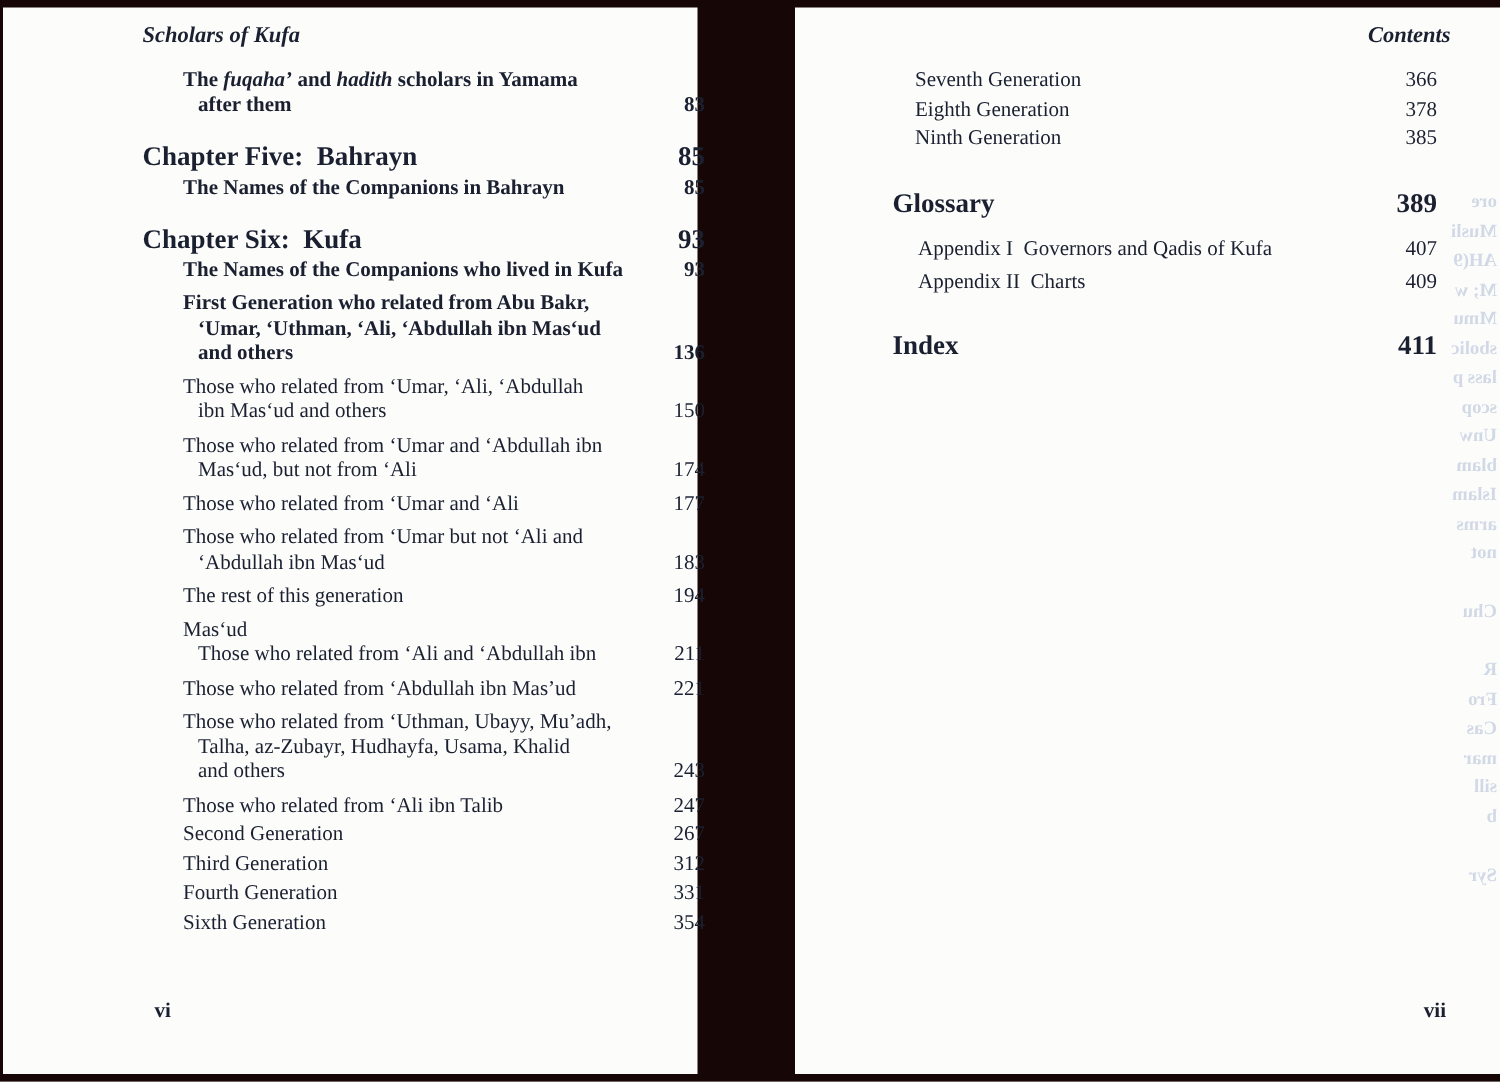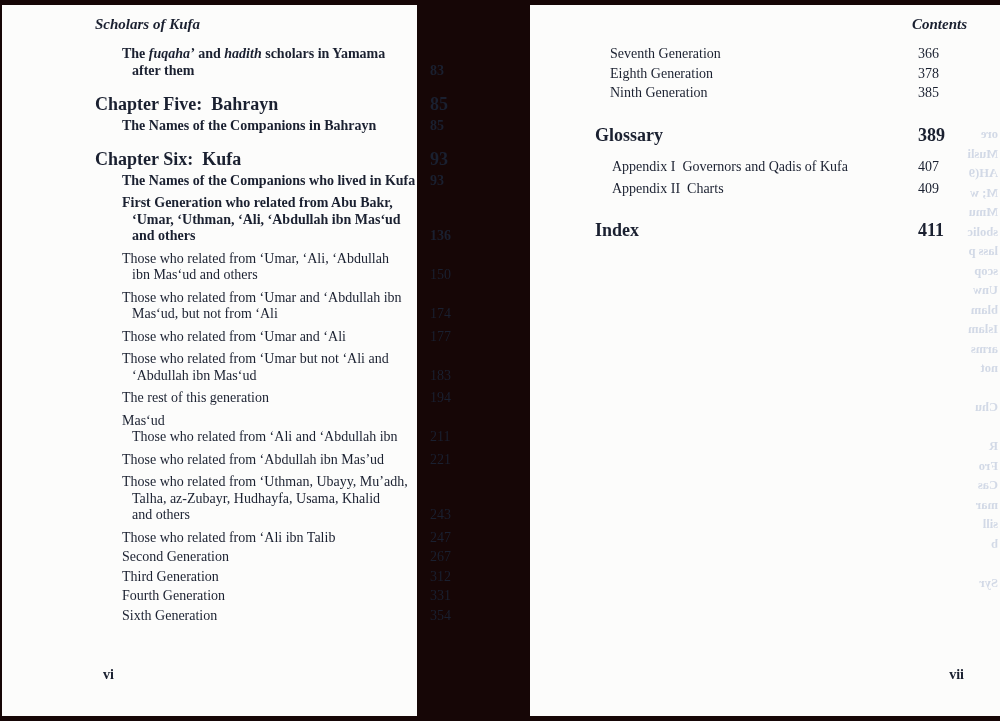--- a/index.html
+++ b/index.html
@@ -5,40 +5,40 @@
   :root{
     --ink:#1a2030;
     --paper:#fcfcfb;
     --border:#160606;
     --ghost:#a9b7d2;
   }
   *{box-sizing:border-box;margin:0;padding:0;}
   body{width:1000px;height:721px;overflow:hidden;font-family:"Liberation Serif","DejaVu Serif",serif;}
   .scan{position:relative;width:1000px;height:721px;background:var(--border);}
   .page{position:absolute;top:5px;height:711px;background:var(--paper);color:var(--ink);}
-  .page-left{left:2px;width:415px;}
+  .page-left{left:2px;width:463px;}
   .page-right{left:530px;width:494px;}
 
   .running-head{position:absolute;top:11px;font-size:15px;font-weight:bold;font-style:italic;white-space:nowrap;}
   .page-left .running-head{left:93px;}
   .page-right .running-head{right:57px;}
 
   .folio{position:absolute;bottom:33px;font-size:14px;font-weight:bold;}
   .page-left .folio{left:101px;font-family:Liberation Serif, serif;}
   .page-right .folio{right:60px;}
 
   .toc{position:relative;}
   .page-left .toc{padding:41px 27px 0 93px;}
   .page-right .toc{padding:41px 40px 0 65px;}
 
   .entry{position:relative;width:100%;font-size:14px;line-height:16.5px;margin-top:6px;}
   .toc .entry:first-child{margin-top:0;}
   .line{white-space:nowrap;}
   .line + .line{margin-left:10px;}
-  .num{position:absolute;bottom:0;width:40px;text-align:left;line-height:16.5px;margin-top:39px;}
+  .num{position:absolute;bottom:0;width:40px;text-align:right;line-height:16.5px;margin-top:39px;}
   .page-left .num{left:335px;}
   .page-right .num{left:323px;}
 
   .e-chapter{font-weight:bold;font-size:18px;margin-top:17px;}
   .e-chapter .lines{padding-left:0;}
   .e-sub-bold{font-weight:bold;}
   .e-gen{font-weight:normal;margin-top:3px;}
   .e-chapter + .e-sub-bold{margin-top:5px;}
   .page-left .e-sub .lines,
   .page-left .e-sub-bold .lines,

